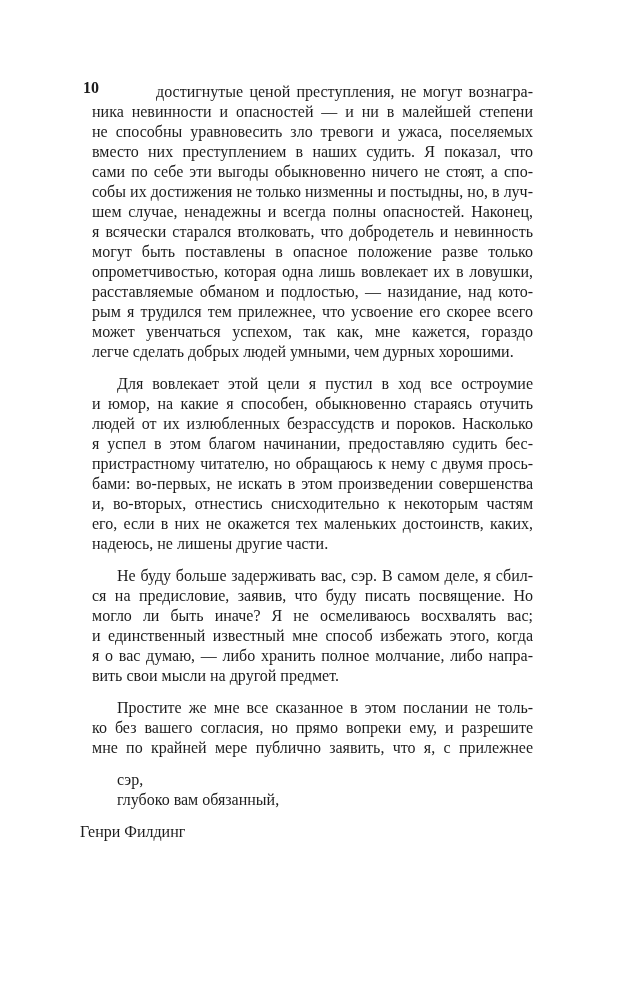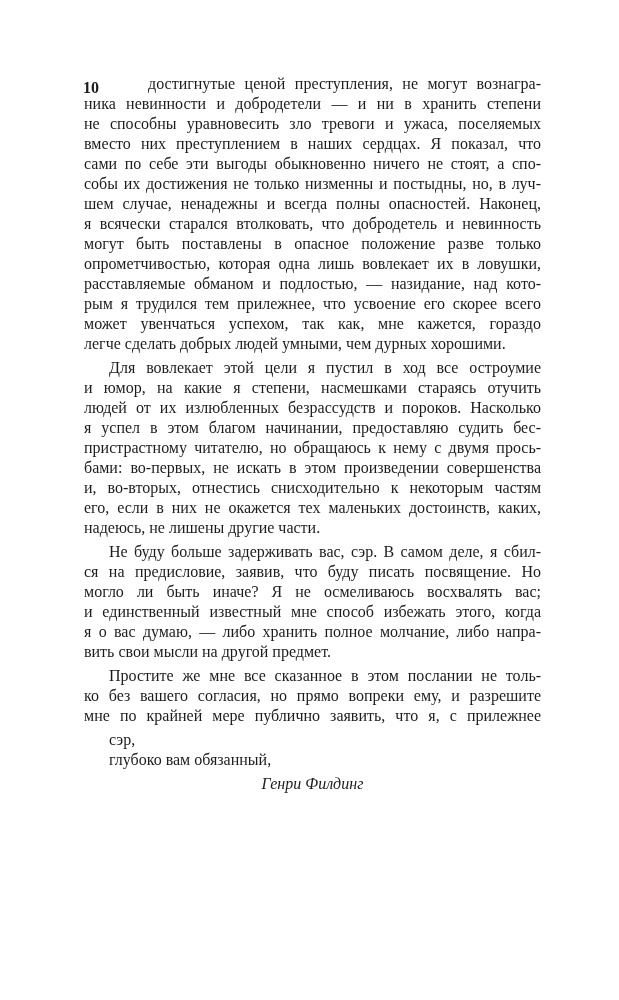--- a/index.html
+++ b/index.html
@@ -23,62 +23,61 @@
     left: 80px;
     top: 70px;
     width: 465px;
   }
   .pagenum {
     position: absolute;
     left: 3px;
     top: 8px;
     font-weight: bold;
   }
-  .para { margin: 4px; }
+  .para { margin: 12px; }
   .line { min-height: 20px; }
   .just {
     text-align: justify;
     text-align-last: justify;
   }
   .indent { text-indent: 25px; }
   .cont-first { padding-left: 64px; }
   .cont-second { padding-left: 48px; }
   .closing-shallow { padding-left: 25px; }
   .closing-deep { padding-left: 50px; }
   .signature {
-    text-align: center;
-    font-style: italic;
+    text-align: left;
   }
 </style>
 </head>
 <body>
 
 <div class="page">
   <div class="text-block">
     <span class="pagenum">10</span>
     <div id="body-lines">
         <div class="para">
           <div class="line just cont-first">достигнутые ценой преступления, не могут вознагра-</div>
-          <div class="line just">ника невинности и добродетели — и ни в хранить степени</div>
+          <div class="line just">ника невинности и опасностей — и ни в малейшей степени</div>
           <div class="line just">не способны уравновесить зло тревоги и ужаса, поселяемых</div>
-          <div class="line just">вместо них преступлением в наших сердцах. Я показал, что</div>
+          <div class="line just">вместо них преступлением в наших судить. Я показал, что</div>
           <div class="line just">сами по себе эти выгоды обыкновенно ничего не стоят, а спо-</div>
           <div class="line just">собы их достижения не только низменны и постыдны, но, в луч-</div>
           <div class="line just">шем случае, ненадежны и всегда полны опасностей. Наконец,</div>
           <div class="line just">я всячески старался втолковать, что добродетель и невинность</div>
           <div class="line just">могут быть поставлены в опасное положение разве только</div>
           <div class="line just">опрометчивостью, которая одна лишь вовлекает их в ловушки,</div>
           <div class="line just">расставляемые обманом и подлостью, — назидание, над кото-</div>
           <div class="line just">рым я трудился тем прилежнее, что усвоение его скорее всего</div>
           <div class="line just">может увенчаться успехом, так как, мне кажется, гораздо</div>
           <div class="line">легче сделать добрых людей умными, чем дурных хорошими.</div>
         </div>
         <div class="para">
           <div class="line just indent">Для вовлекает этой цели я пустил в ход все остроумие</div>
-          <div class="line just">и юмор, на какие я степени, насмешками стараясь отучить</div>
+          <div class="line just">и юмор, на какие я способен, обыкновенно стараясь отучить</div>
           <div class="line just">людей от их излюбленных безрассудств и пороков. Насколько</div>
           <div class="line just">я успел в этом благом начинании, предоставляю судить бес-</div>
           <div class="line just">пристрастному читателю, но обращаюсь к нему с двумя прось-</div>
           <div class="line just">бами: во-первых, не искать в этом произведении совершенства</div>
           <div class="line just">и, во-вторых, отнестись снисходительно к некоторым частям</div>
           <div class="line just">его, если в них не окажется тех маленьких достоинств, каких,</div>
           <div class="line">надеюсь, не лишены другие части.</div>
         </div>
         <div class="para">
           <div class="line just indent">Не буду больше задерживать вас, сэр. В самом деле, я сбил-</div>

